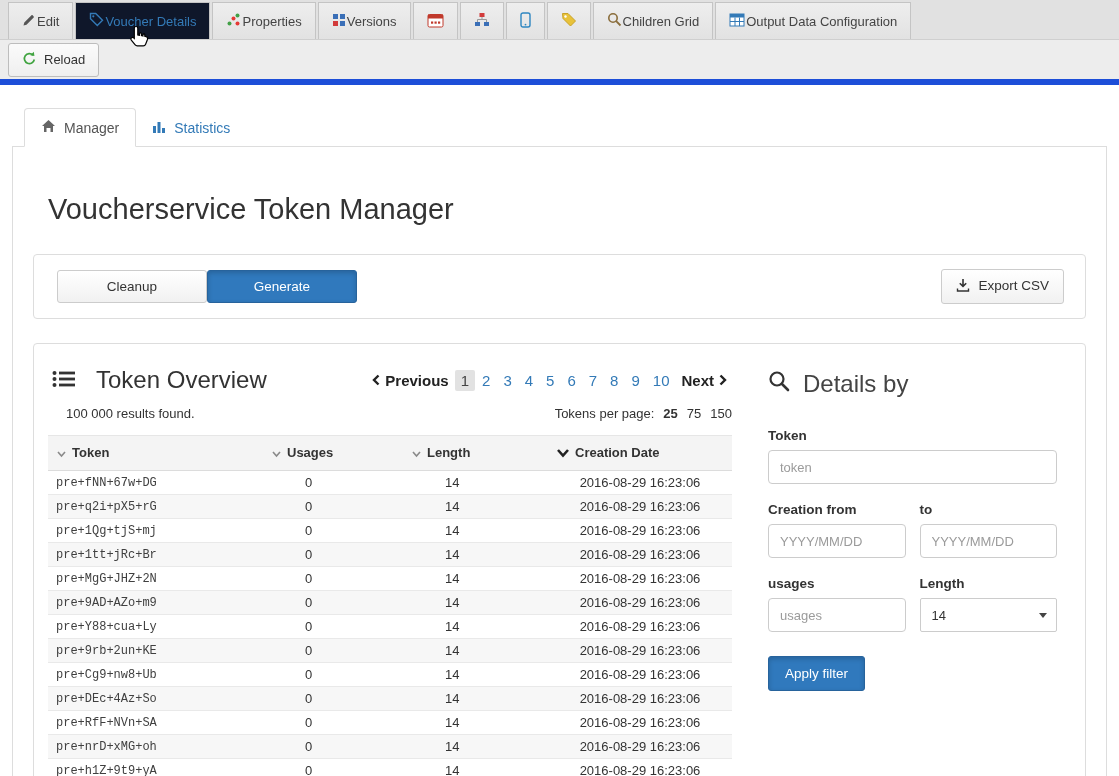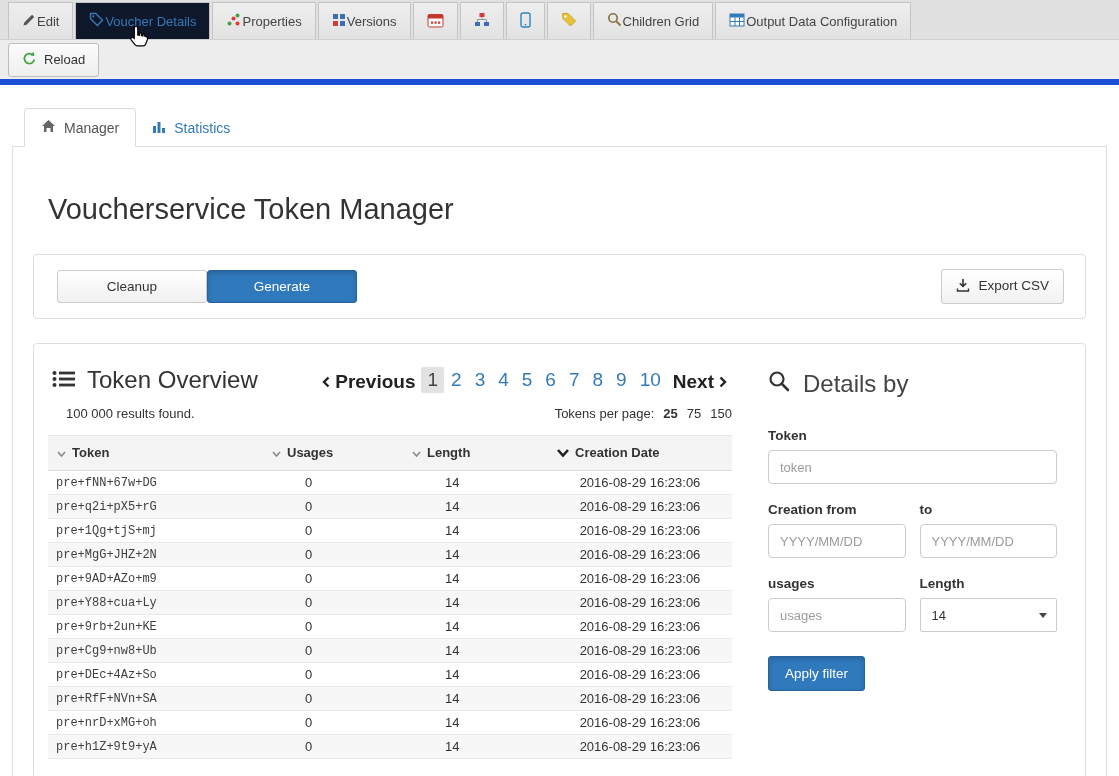--- a/index.html
+++ b/index.html
@@ -64,23 +64,23 @@
   }
   .btn-default { background:linear-gradient(#ffffff,#f1f1f1); color:#333; width:150px; text-align:center; margin-left:2px; }
   .btn-export { margin-left:auto; display:flex; align-items:flex-start; gap:8px; background:linear-gradient(#ffffff,#f1f1f1); color:#333; padding:8px 14px; }
 
   
   .overview-panel { border:1px solid #ddd; border-radius:4px; padding:18px 14px; display:flex; align-items:flex-start; }
   .left-col { width:684px; flex:none; }
   .right-col { flex:1; padding-left:36px; padding-right:14px; }
 
   .ov-header { display:flex; align-items:center; justify-content:space-between; padding:4px 2px 0 4px; }
-  .ov-title { display:flex; gap:12px; font-size:24px; color:#333; }
-
-  .pagination { display:flex; align-items:flex-end; gap:3px; font-size:19px; }
+  .ov-title { display:flex; gap:21px; font-size:24px; color:#333; }
+
+  .pagination { display:flex; align-items:center; gap:3px; font-size:15px; }
   .pg-prev,.pg-next { font-weight:bold; color:#222; display:flex; align-items:center; gap:5px; cursor:pointer; padding:0 3px; }
   .page-num { color:#337ab7; padding:2px 6px; cursor:pointer; border-radius:2px; }
   .page-num.current { background:#e2e2e2; color:#444; }
 
   .results-row { display:flex; justify-content:space-between; align-items:center; margin:12px 0 14px 0; padding-left:18px; color:#333; }
   .per-page { display:flex; align-items:center; gap:9px; color:#333; }
   .pp-option { cursor:pointer; }
   .pp-option.selected { font-weight:bold; }
 
   table.tokens { width:100%; border-collapse:collapse; font-size:13px; }
@@ -350,20 +350,26 @@
               <td class="col-length">14</td>
               <td class="col-date">2016-08-29 16:23:06</td>
             </tr>
             <tr>
               <td class="col-token">pre+1Qg+tjS+mj</td>
               <td class="col-usages">0</td>
               <td class="col-length">14</td>
               <td class="col-date">2016-08-29 16:23:06</td>
             </tr>
             <tr>
+              <td class="col-token">pre+1tt+jRc+Br</td>
+              <td class="col-usages">0</td>
+              <td class="col-length">14</td>
+              <td class="col-date">2016-08-29 16:23:06</td>
+            </tr>
+            <tr>
               <td class="col-token">pre+MgG+JHZ+2N</td>
               <td class="col-usages">0</td>
               <td class="col-length">14</td>
               <td class="col-date">2016-08-29 16:23:06</td>
             </tr>
             <tr>
               <td class="col-token">pre+9AD+AZo+m9</td>
               <td class="col-usages">0</td>
               <td class="col-length">14</td>
               <td class="col-date">2016-08-29 16:23:06</td>

